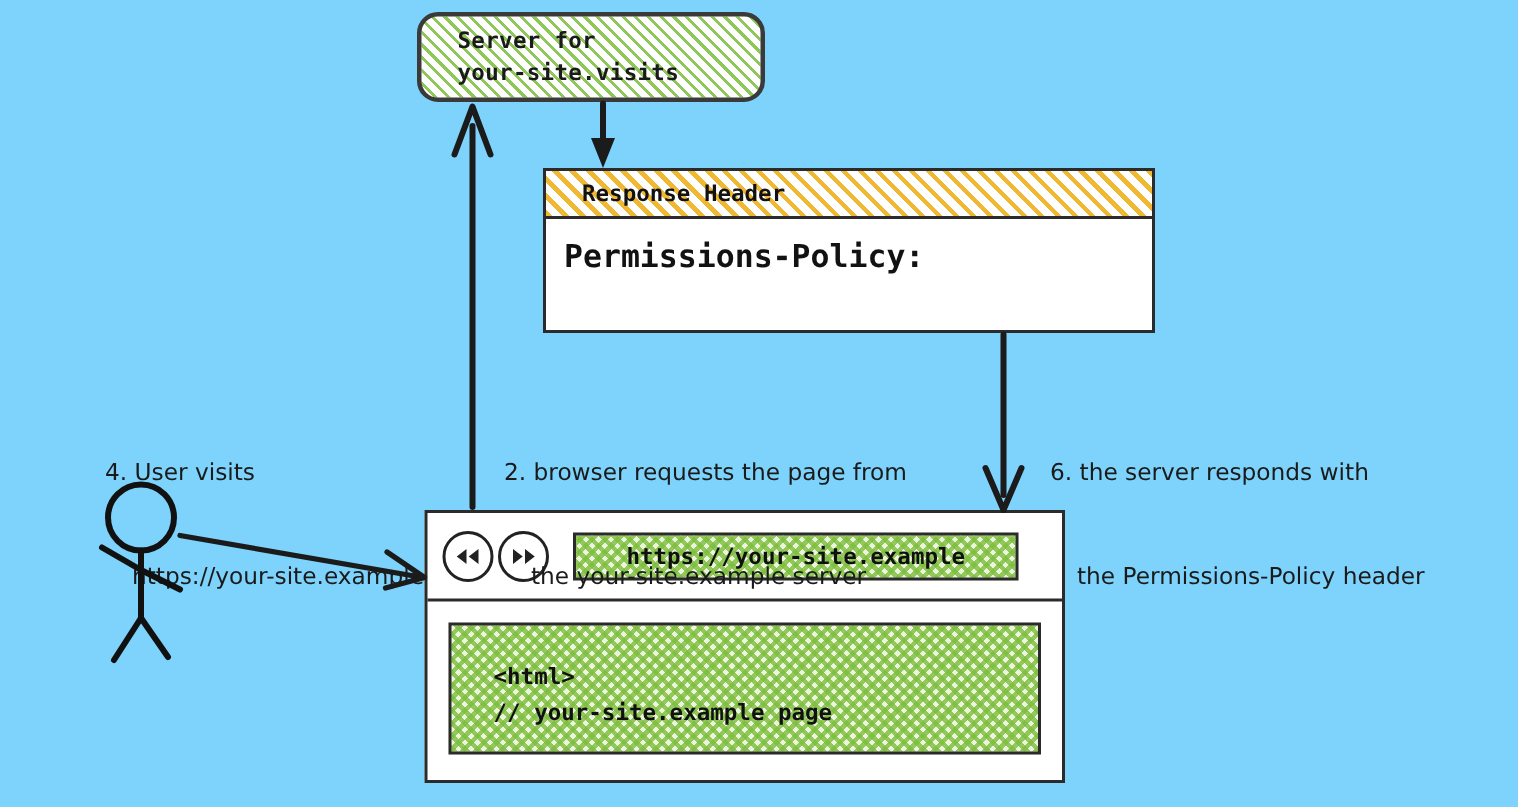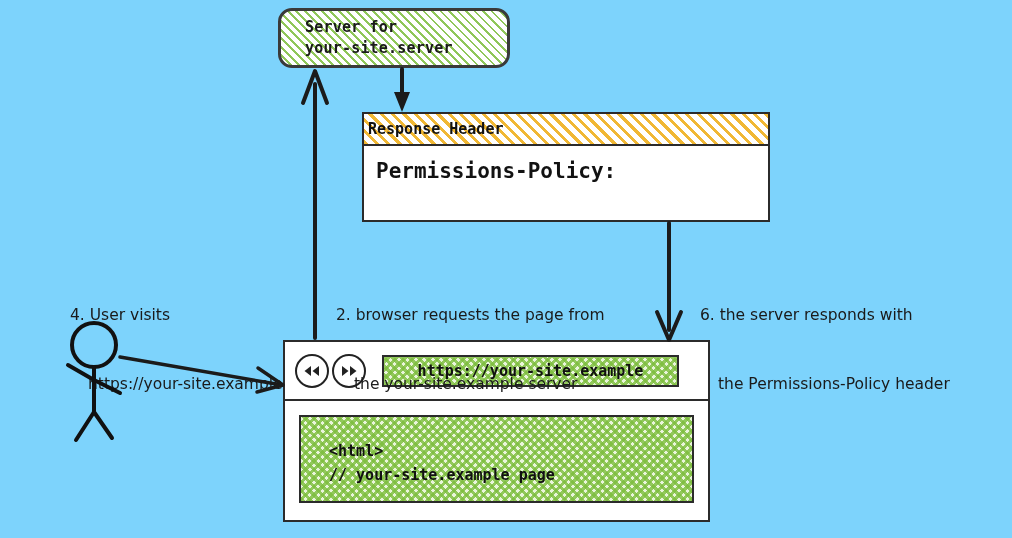--- a/index.html
+++ b/index.html
@@ -82,21 +82,21 @@
     border: 2px solid #2b2b2b;
     box-sizing: border-box;
     background: #ffffff;
   }
   #response-title-bar {
     height: 32px;
     border-bottom: 2px solid #2b2b2b;
     box-sizing: border-box;
     display: flex;
     align-items: center;
-    padding-left: 4px;
+    padding-left: 24px;
   }
   #response-title-bar .mono-line {
     font-family: "DejaVu Sans Mono", monospace;
     font-size: 15px;
     font-weight: 700;
     color: #121212;
   }
   #response-body {
     padding: 12px 10px 0 12px;
   }
@@ -191,21 +191,21 @@
     pointer-events: none;
   }
 </style>
 </head>
 <body>
 
 <div id="canvas">
 
   <div id="server-box" class="abs hatch-green">
     <div class="mono-line">Server for</div>
-    <div class="mono-line">your-site.server</div>
+    <div class="mono-line">your-site.visits</div>
   </div>
 
   <div id="response-box" class="abs">
     <div id="response-title-bar" class="hatch-orange">
       <span class="mono-line">Response Header</span>
     </div>
     <div id="response-body">
       <div class="mono-line">Permissions-Policy:</div>
     </div>
   </div>

